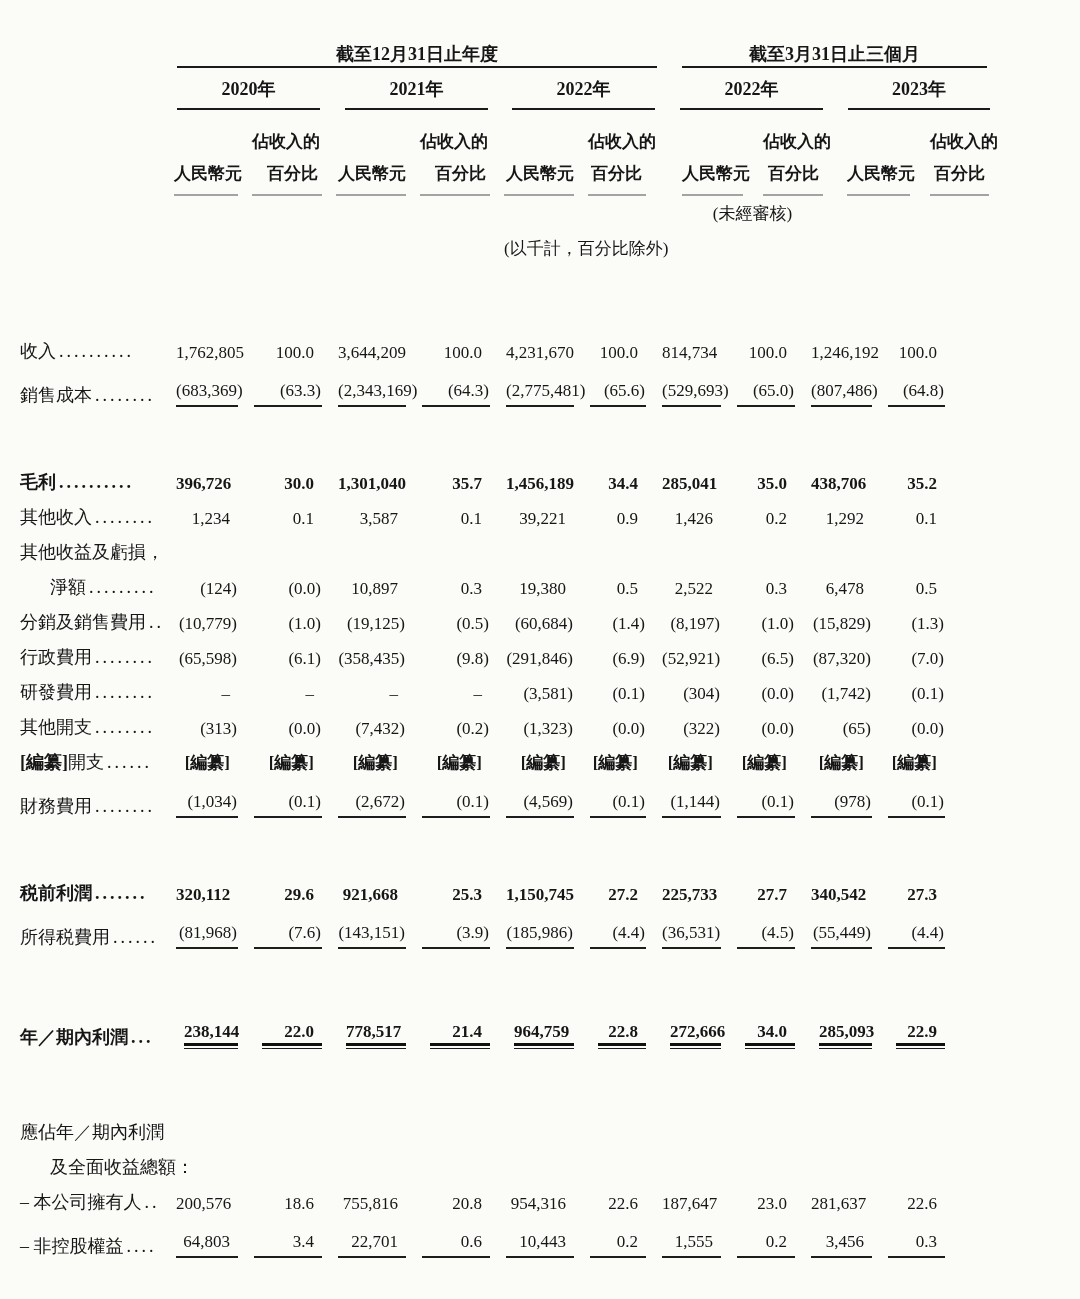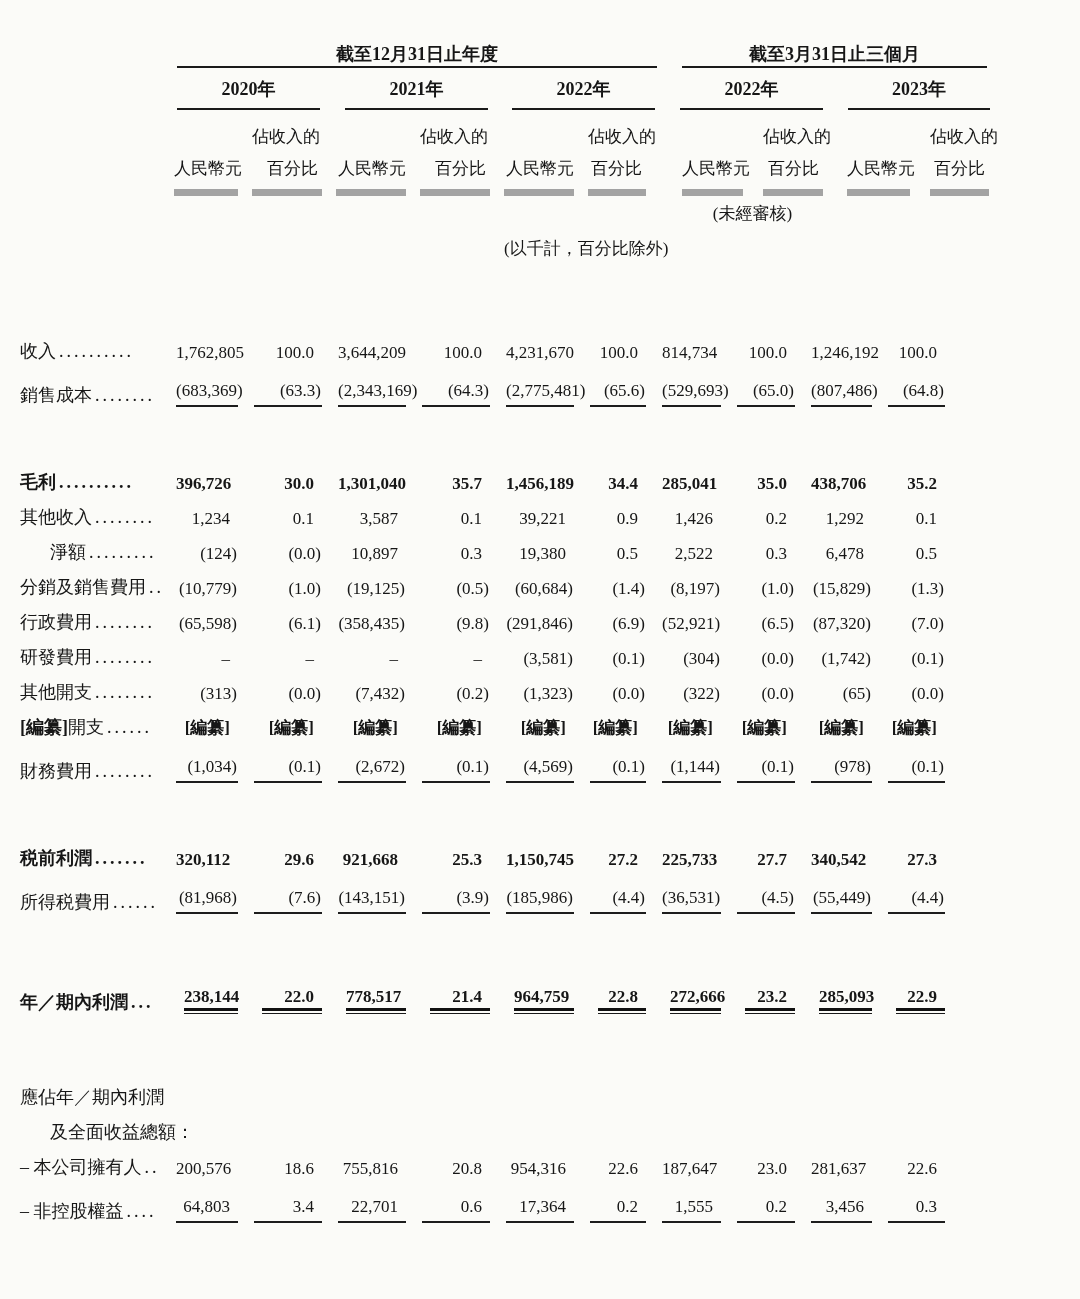--- a/index.html
+++ b/index.html
@@ -19,22 +19,22 @@
   .grpline{border-bottom:2px solid #1a1a1a;text-align:center;
            font-weight:bold;font-size:18px;white-space:nowrap;}
   .g-annual{margin-left:17px;margin-right:-11px;}
   .g-quarterly{margin-left:36px;margin-right:-42px;}
 
   tr.h2 th{height:42px;}
   .yline{border-bottom:2px solid #1a1a1a;padding-bottom:7px;text-align:center;
          font-weight:bold;font-size:18px;}
 
   tr.h3 th{height:86px;}
-  .subline{border-bottom:7px solid #a3a3a3;padding-bottom:5px;margin-left:14px;
-           text-align:right;font-weight:normal;font-size:17px;line-height:1.85;
+  .subline{border-bottom:2px solid #a3a3a3;padding-bottom:5px;margin-left:14px;
+           text-align:right;font-weight:bold;font-size:17px;line-height:1.85;
            position:relative;white-space:nowrap;}
   .subline .tr-pad{padding-right:4px;}
 
   tr.h4 th{height:34px;vertical-align:middle;}
   .note-unaudited{text-align:center;font-size:17px;position:relative;left:32px;white-space:nowrap;}
   tr.h5 th{height:36px;vertical-align:middle;}
   .note-units{text-align:left;font-size:17px;position:relative;left:14px;white-space:nowrap;}
 
   
   tr.r td{height:35px;}
@@ -292,20 +292,23 @@
             <div class="u"><span class="v">0.2</span></div>
           </td>
           <td class="d">
             <div class="u"><span class="v">1,292</span></div>
           </td>
           <td class="d">
             <div class="u"><span class="v">0.1</span></div>
           </td>
         </tr>
         <tr class="r">
+          <td class="lbl" colspan="11">其他收益及虧損，</td>
+        </tr>
+        <tr class="r">
           <td class="lbl ind">淨額<span class="dots">.........</span></td>
           <td class="d">
             <div class="u"><span class="v">(124<span class="pr">)</span></span></div>
           </td>
           <td class="d">
             <div class="u"><span class="v">(0.0<span class="pr">)</span></span></div>
           </td>
           <td class="d">
             <div class="u"><span class="v">10,897</span></div>
           </td>
@@ -633,21 +636,21 @@
               <div class="du-inner"><span class="v b">22.8</span></div>
             </div>
           </td>
           <td class="d">
             <div class="du-outer">
               <div class="du-inner"><span class="v b">272,666</span></div>
             </div>
           </td>
           <td class="d">
             <div class="du-outer">
-              <div class="du-inner"><span class="v b">23.2</span></div>
+              <div class="du-inner"><span class="v b">34.0</span></div>
             </div>
           </td>
           <td class="d">
             <div class="du-outer">
               <div class="du-inner"><span class="v b">285,093</span></div>
             </div>
           </td>
           <td class="d">
             <div class="du-outer">
               <div class="du-inner"><span class="v b">22.9</span></div>
@@ -704,21 +707,21 @@
           <td class="d">
             <div class="u sgl"><span class="v">3.4</span></div>
           </td>
           <td class="d">
             <div class="u sgl"><span class="v">22,701</span></div>
           </td>
           <td class="d">
             <div class="u sgl"><span class="v">0.6</span></div>
           </td>
           <td class="d">
-            <div class="u sgl"><span class="v">17,364</span></div>
+            <div class="u sgl"><span class="v">10,443</span></div>
           </td>
           <td class="d">
             <div class="u sgl"><span class="v">0.2</span></div>
           </td>
           <td class="d">
             <div class="u sgl"><span class="v">1,555</span></div>
           </td>
           <td class="d">
             <div class="u sgl"><span class="v">0.2</span></div>
           </td>

